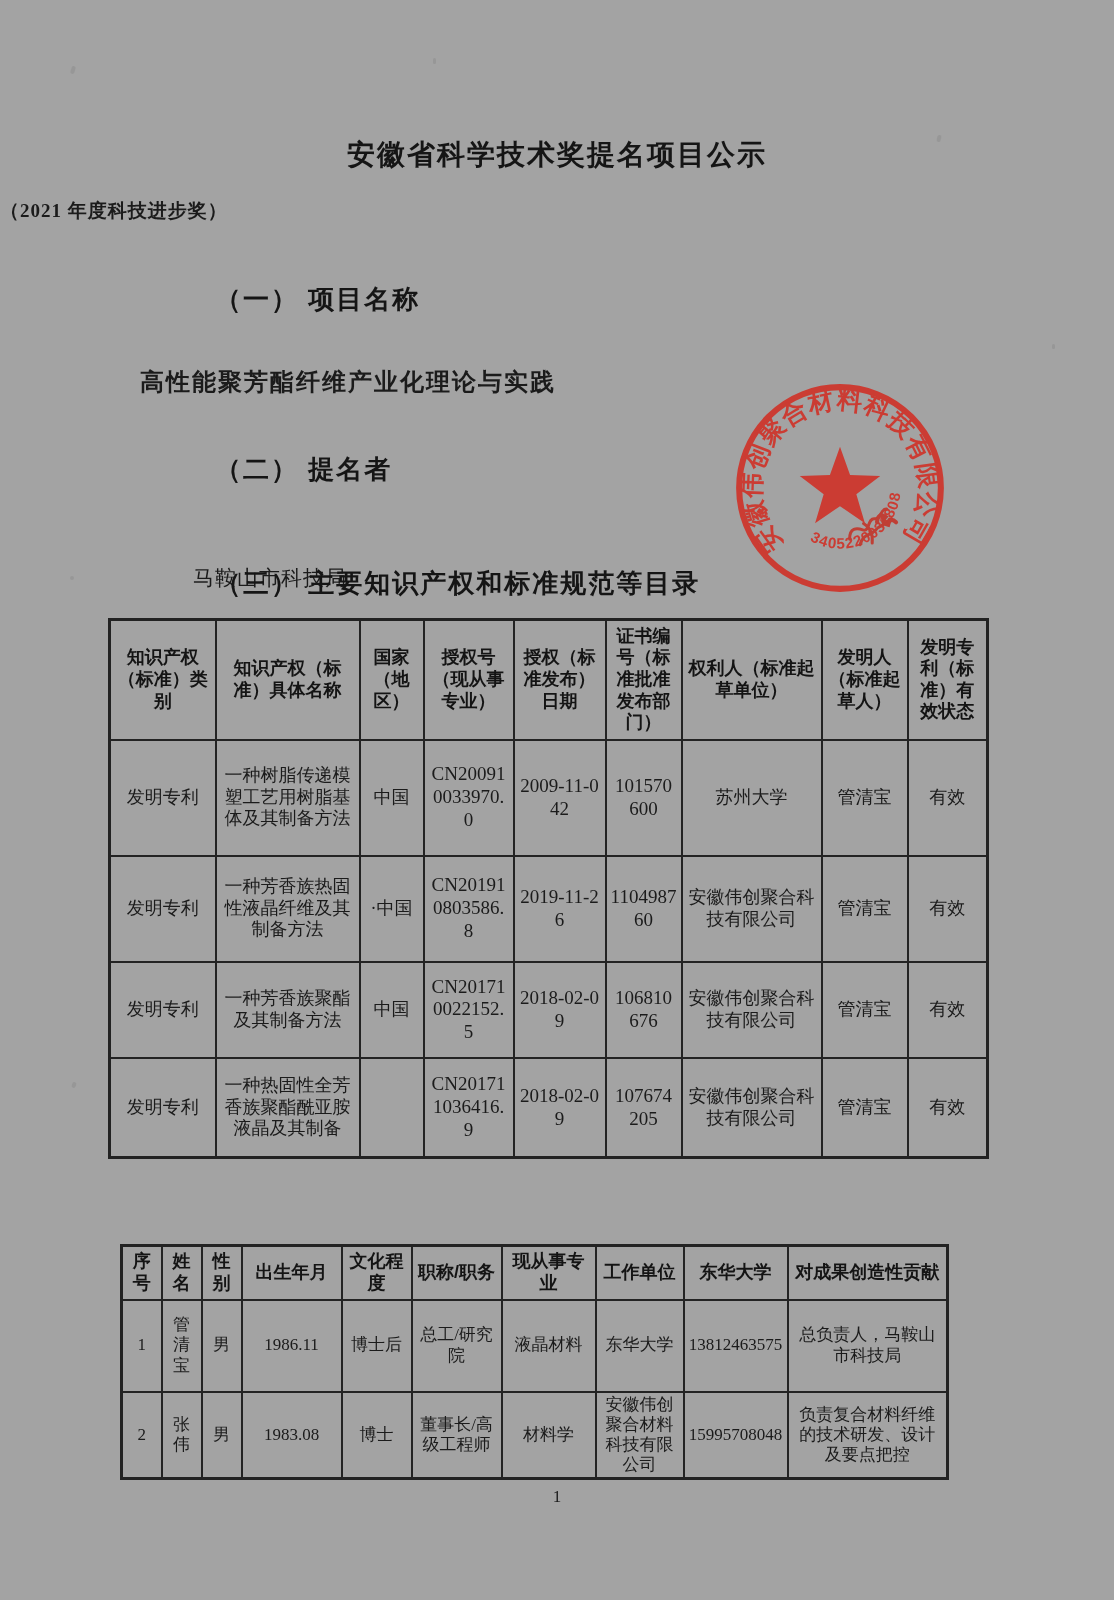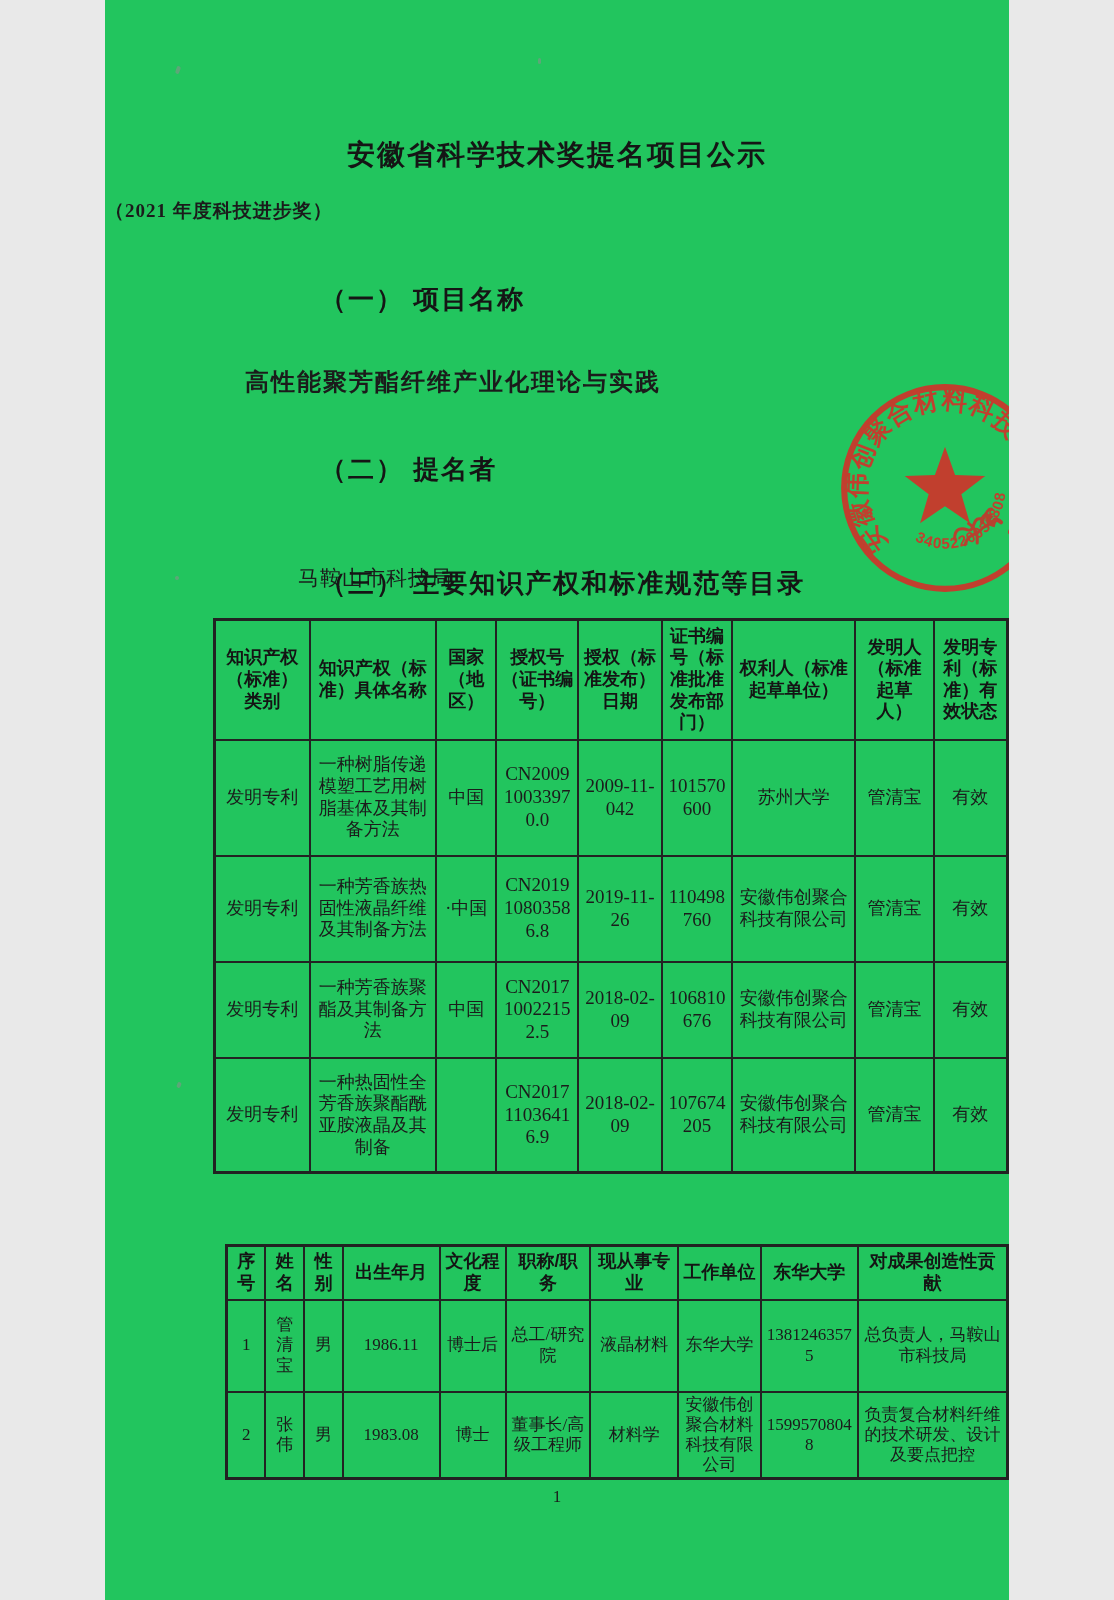--- a/index.html
+++ b/index.html
@@ -1,16 +1,16 @@
 <!DOCTYPE html>
 <html><head>
 <meta charset="utf-8">
 <style>
   html,body{margin:0;padding:0;background:#e9e9e9;}
-  .page{position:relative;width:904px;height:1600px;margin:0 auto;background:#22c55e;
+  .page{position:relative;width:1114px;height:1600px;margin:0 auto;background:#a3a3a3;
         font-family:"Liberation Serif", serif;color:#1b1b1b;overflow:hidden;}
   .abs{position:absolute;}
   .h{font-family:"Liberation Sans", sans-serif;font-weight:bold;color:#151515;}
   .title{left:0;right:0;top:136px;text-align:center;font-size:28px;letter-spacing:2px;}
   .subtitle{left:0;right:0;top:198px;font-size:19px;font-weight:600;letter-spacing:1px;}
   .sec{font-size:26px;letter-spacing:2px;}
   .s1{left:215px;top:282px;}
   .projname{left:140px;top:366px;font-size:24px;font-weight:700;letter-spacing:2px;}
   .s2{left:215px;top:452px;}
   .nominator{left:193px;top:520px;font-size:21px;letter-spacing:1px;margin-top:44px;}
@@ -78,21 +78,21 @@
         <col style="width:76px">
       <col style="width:140px">
         <col style="width:86px">
         <col style="width:80px">
     </colgroup>
     <tbody>
         <tr style="height:120px">
       <th>知识产权（标准）类别</th>
       <th>知识产权（标准）具体名称</th>
       <th>国家（地区）</th>
-      <th>授权号（证书编号）</th>
+      <th>授权号（现从事专业）</th>
       <th>授权（标准发布）日期</th>
       <th>证书编号（标准批准发布部门）</th>
       <th>权利人（标准起草单位）</th>
       <th>发明人（标准起草人）</th>
       <th>发明专利（标准）有效状态</th>
     </tr>
     <tr style="height:116px">
       <td>发明专利</td>
       <td>一种树脂传递模塑工艺用树脂基体及其制备方法</td>
       <td>中国</td>

